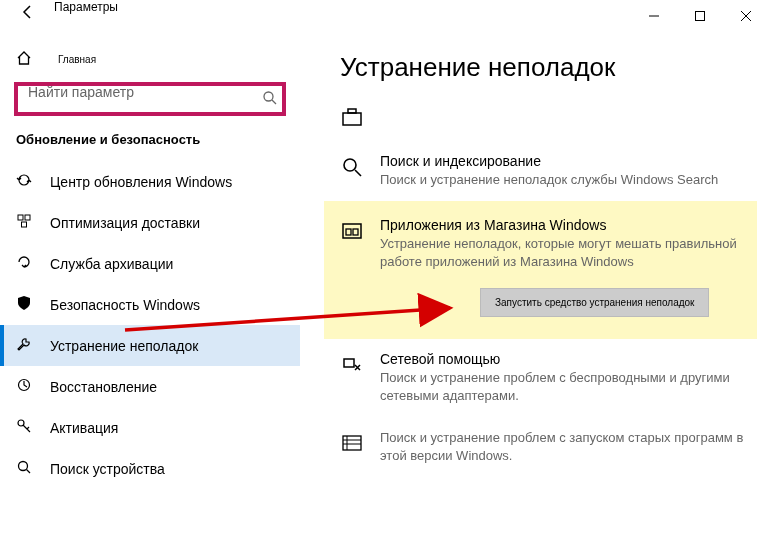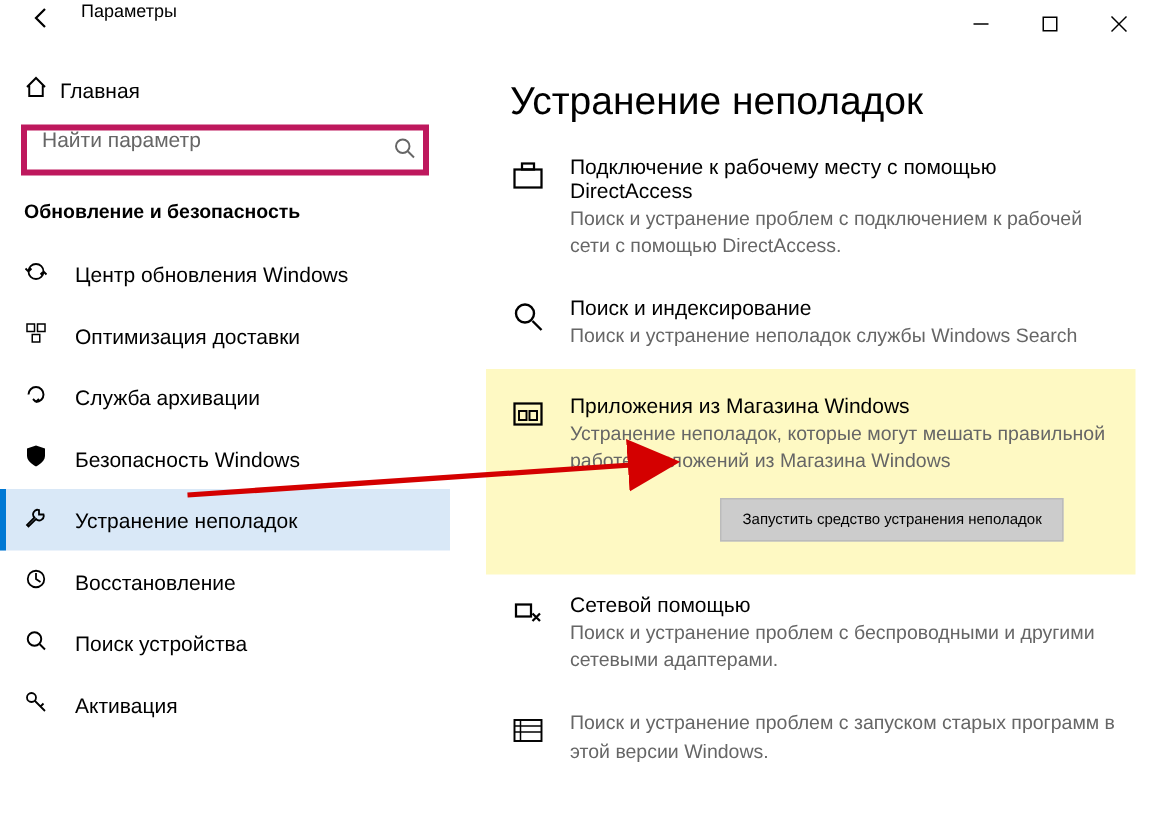--- a/index.html
+++ b/index.html
@@ -22,21 +22,21 @@
   .back-btn { width: 24px; height:24px; display:flex; align-items:center; justify-content:center; margin-right: 14px; }
   .title { flex: 1; font-size: 12px; color:#000; }
   .win-controls { display:flex; }
   .win-btn { width:46px; height:32px; display:flex; align-items:center; justify-content:center; }
   .win-btn svg { stroke:#000; }
 
   .main { display:flex; height: calc(550px - 32px); }
 
   
   .sidebar { width: 300px; padding: 10px 0 0 0; border-right: 0; }
-  .home-row { display:flex; align-items:center; padding: 8px 16px; gap: 8px; font-size: 14px; }
+  .home-row { display:flex; align-items:center; padding: 8px 16px; gap: 26px; font-size: 10px; }
   .home-row svg { width:16px; height:16px; }
   .search-wrap { margin: 6px 14px 10px 14px; position: relative; }
   .search-input {
     width: 100%; height: 34px; border:4px solid #be185d;
     padding: 0 34px 14px 10px; font-size:14px; background:#fff;
     font-family: inherit;
   }
   .search-input::placeholder { color:#666; }
   .search-icon-right { position:absolute; right:8px; top:8px; }
   .group-header { font-weight:600; font-size:13px; padding: 6px 16px 14px 16px; }
@@ -178,52 +178,48 @@
             <circle cx="8" cy="8" r="5.5" fill="none" stroke="#000" stroke-width="1.2"></circle>
             <path d="M8 4 V8 L11 10" fill="none" stroke="#000" stroke-width="1.2"></path>
           </svg>
       </span>
       <span>Восстановление</span>
     </div>
 
     <div class="nav-item">
       <span>
         <svg viewBox="0 0 16 16">
+            <circle cx="5" cy="5" r="3" fill="none" stroke="#000" stroke-width="1.2"></circle>
+            <path d="M7 7 L14 14 M11 11 L13 9" fill="none" stroke="#000" stroke-width="1.2"></path>
+          </svg>
+      </span>
+      <span>Активация</span>
+    </div>
+
+    <div class="nav-item">
+      <span>
+        <svg viewBox="0 0 16 16">
             <circle cx="7" cy="7" r="4.5" fill="none" stroke="#000" stroke-width="1.3"></circle>
             <line x1="10.5" y1="10.5" x2="14" y2="14" stroke="#000" stroke-width="1.3"></line>
           </svg>
       </span>
       <span>Поиск устройства</span>
     </div>
-
-    <div class="nav-item">
-      <span>
-        <svg viewBox="0 0 16 16">
-            <circle cx="5" cy="5" r="3" fill="none" stroke="#000" stroke-width="1.2"></circle>
-            <path d="M7 7 L14 14 M11 11 L13 9" fill="none" stroke="#000" stroke-width="1.2"></path>
-          </svg>
-      </span>
-      <span>Активация</span>
-    </div>
   </div>
 
   <div class="content">
     <h1 class="page-title">Устранение неполадок</h1>
 
     <div class="tr-item">
       <span class="tr-icon">
         <svg viewBox="0 0 24 24">
             <rect x="3" y="8" width="18" height="12" fill="none" stroke="#000" stroke-width="1.5"></rect>
             <rect x="8" y="4" width="8" height="4" fill="none" stroke="#000" stroke-width="1.5"></rect>
           </svg>
       </span>
-      <div class="tr-text">
-        <div class="tr-title">Подключение к рабочему месту с помощью DirectAccess</div>
-        <div class="tr-desc">Поиск и устранение проблем с подключением к рабочей сети с помощью DirectAccess.</div>
-      </div>
     </div>
 
     <div class="tr-item">
       <span class="tr-icon">
         <svg viewBox="0 0 24 24">
             <circle cx="10" cy="10" r="6" fill="none" stroke="#000" stroke-width="1.6"></circle>
             <line x1="15" y1="15" x2="21" y2="21" stroke="#000" stroke-width="1.6"></line>
           </svg>
       </span>
       <div class="tr-text">

